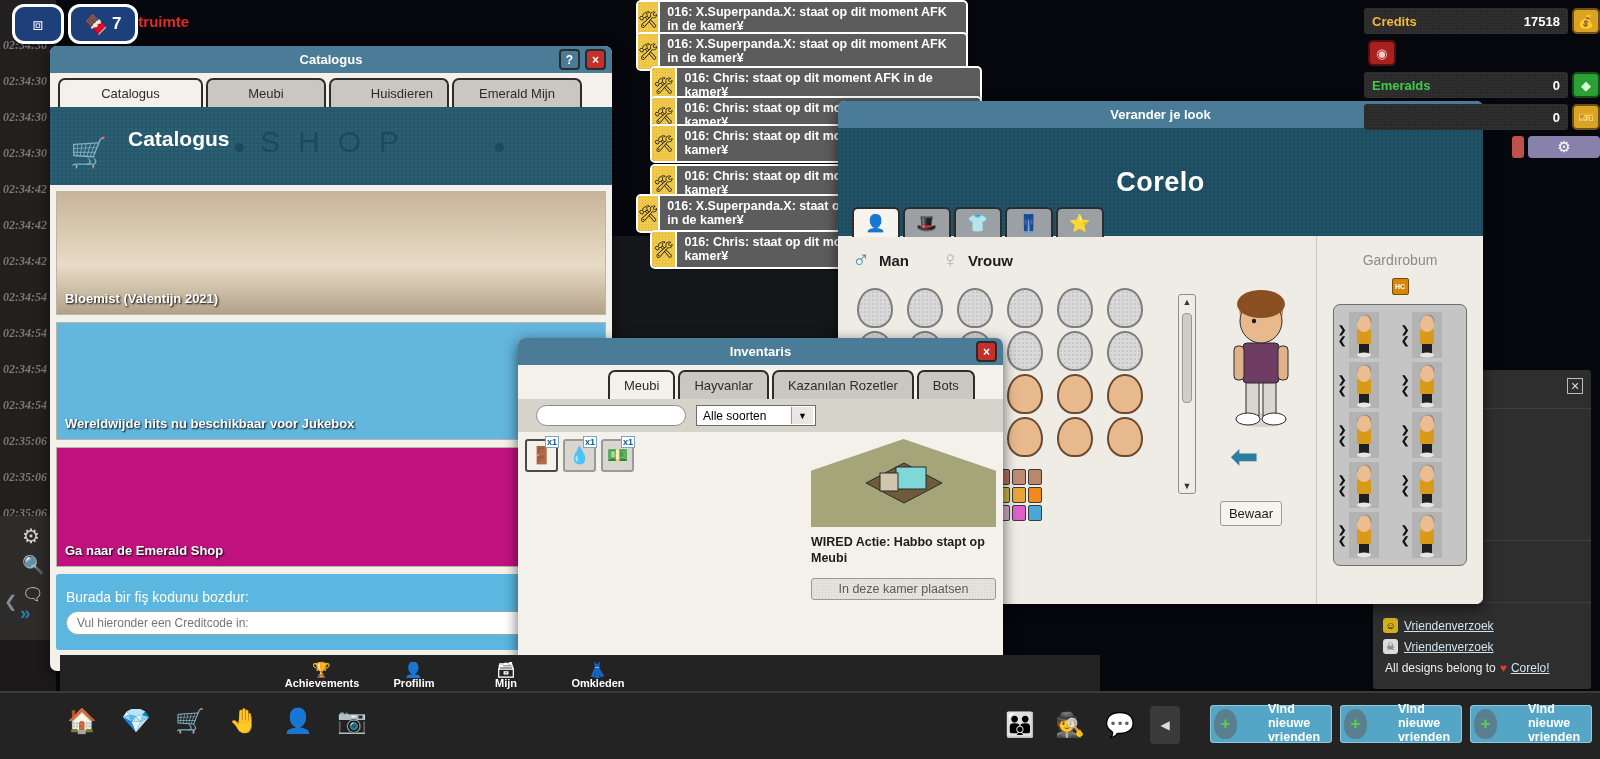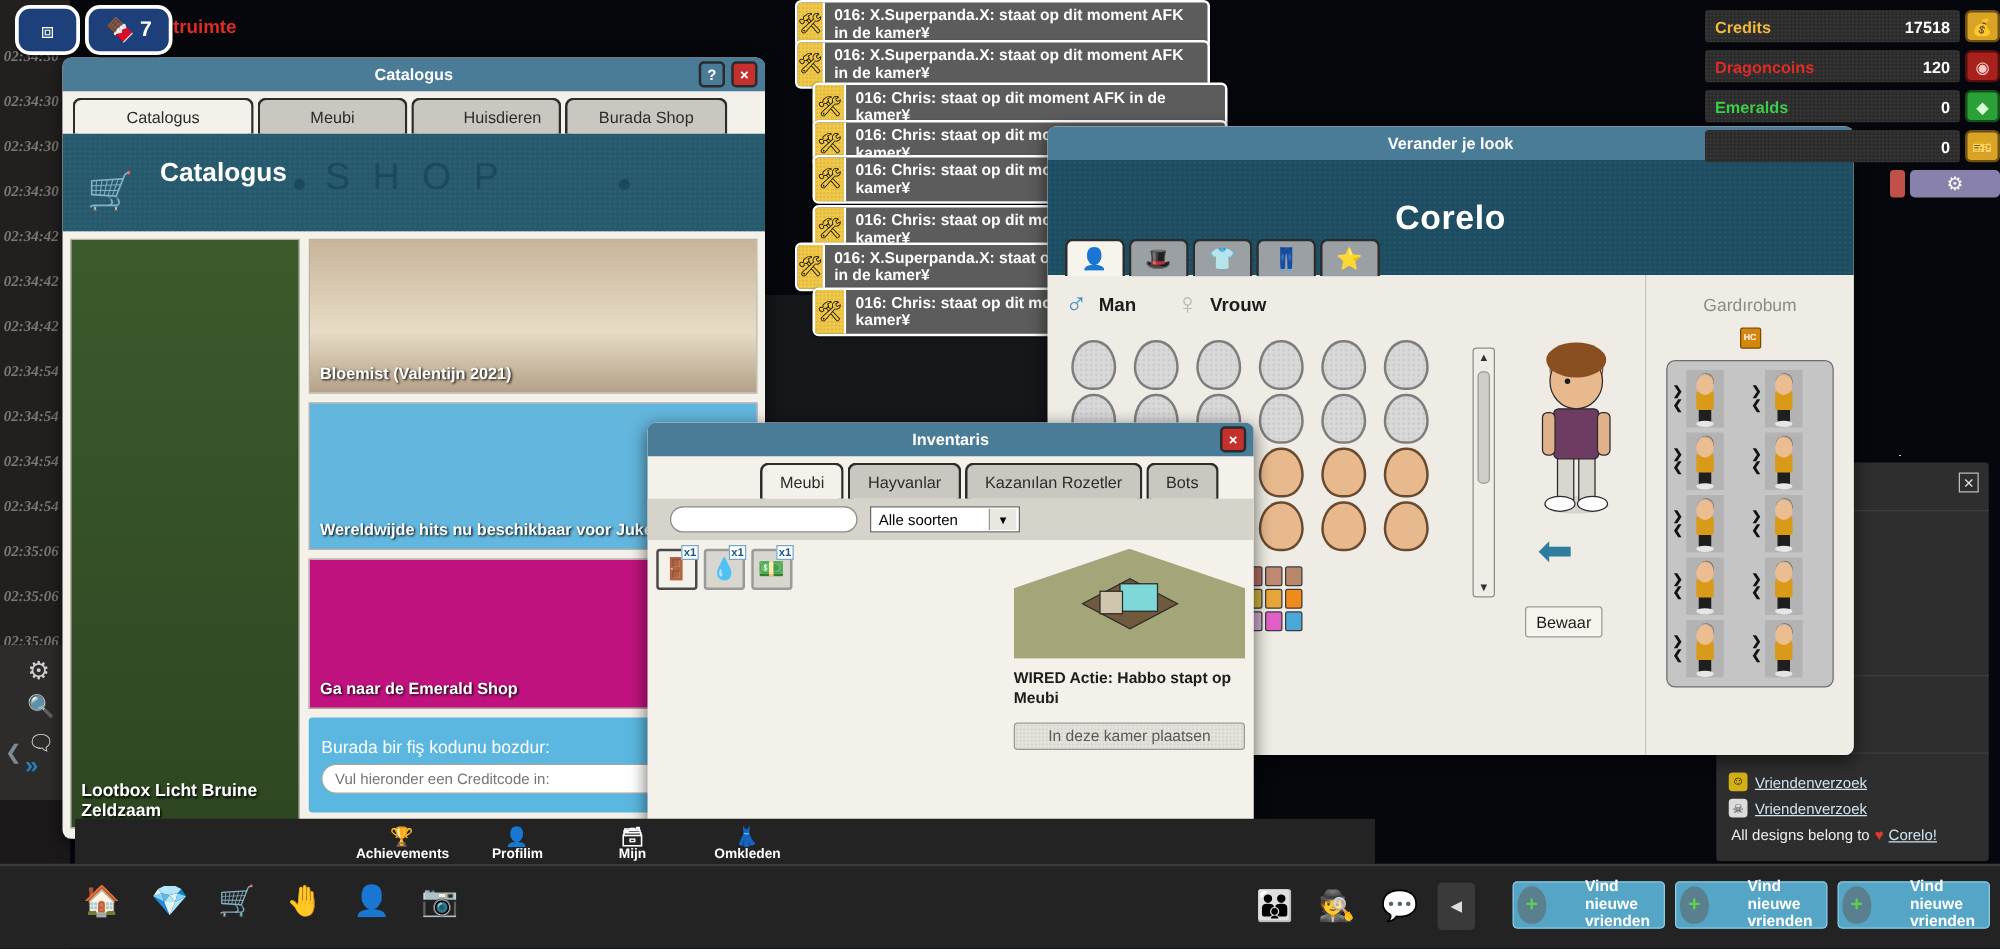--- a/index.html
+++ b/index.html
@@ -203,21 +203,21 @@
   #inv-place {
     margin-top:12px; height:22px; border:1px solid #9a9a9a; border-radius:3px;
     background:#e4e2db; display:flex;align-items:center;justify-content:center;
     font-size:12.5px; color:#5a5a5a;
     background-image:radial-gradient(#d4d2cb 1px,transparent 1px); background-size:3px 3px;
   }
 
   
   #win-look { left:838px; top:101px; width:645px; height:503px; z-index:18; background:#eeece4; }
   #look-hero {
-    height:92px; background:#1e4c60;
+    height:108px; background:#1e4c60;
     background-image:radial-gradient(#24566c 1px, transparent 1px); background-size:4px 4px;
     display:flex; align-items:center; justify-content:center; position:relative;
   }
   #look-hero .uname { color:#fff; font-size:27px; font-weight:bold; letter-spacing:.5px;}
   #look-tabs { position:absolute; left:14px; bottom:-1px; display:flex; gap:3px;}
   .looktab {
     width:48px;height:30px;border:2px solid #2c2c2c;border-bottom:none;border-radius:6px 6px 0 0;
     background:#9aa0a4; display:flex;align-items:center;justify-content:center; font-size:17px;
   }
   .looktab.active{background:#f6f4ed;}
@@ -376,24 +376,20 @@
 
 <div id="currency">
   <div class="cur-row">
     <div class="cur-bar">
         <span class="lbl" style="color:#f0b93c">Credits</span>
         <span class="val">17518</span>
       </div>
     <div class="cur-ico" style="background:#d9a326;">💰</div>
   </div>
   <div class="cur-row">
-    <div class="cur-bar">
-        <span class="lbl" style="color:#e02b26">Dragoncoins</span>
-        <span class="val">120</span>
-      </div>
     <div class="cur-ico" style="background:#a8211c;color:#f4c9c7;">◉</div>
   </div>
   <div class="cur-row">
     <div class="cur-bar">
         <span class="lbl" style="color:#3fcb4a">Emeralds</span>
         <span class="val">0</span>
       </div>
     <div class="cur-ico" style="background:#2aa037;color:#d9ffd9;">◆</div>
   </div>
   <div class="cur-row">
@@ -451,33 +447,30 @@
     <span>Catalogus</span>
     <div class="btns">
       <div class="titlebtn tb-help">?</div>
       <div class="titlebtn tb-close">×</div>
     </div>
   </div>
   <div class="tabs" id="cat-tabs">
       <div class="tab active" style="width: 145px; text-align: center;">Catalogus</div>
       <div class="tab" style="width: 120px; text-align: center;">Meubi</div>
       <div class="tab" style="width: 120px; text-align: right;">Huisdieren</div>
-      <div class="tab" style="width: 130px; text-align: center;">Burada Shop</div>
+      <div class="tab" style="width: 130px; text-align: center;">Emerald Mijn</div>
     </div>
   <div id="cat-hero">
     <div class="cart" style="font-size:30px;color:#cfd4d6;">🛒</div>
     <div class="ht">Catalogus</div>
     <div class="shopword">SHOP</div>
     <div class="dot" style="left:185px;"></div>
     <div class="dot" style="left:445px;"></div>
   </div>
   <div id="cat-body">
-    <div id="cat-left">
-      <div class="caption">Lootbox Licht Bruine Zeldzaam</div>
-    </div>
     <div id="cat-right">
       <div class="promo" id="promo1">
         <div class="cap">Bloemist (Valentijn 2021)</div>
       </div>
       <div class="promo" id="promo2">
         <div class="cap">Wereldwijde hits nu beschikbaar voor Jukebox</div>
       </div>
       <div class="promo" id="promo3">
         <div class="cap">Ga naar de Emerald Shop</div>
       </div>

